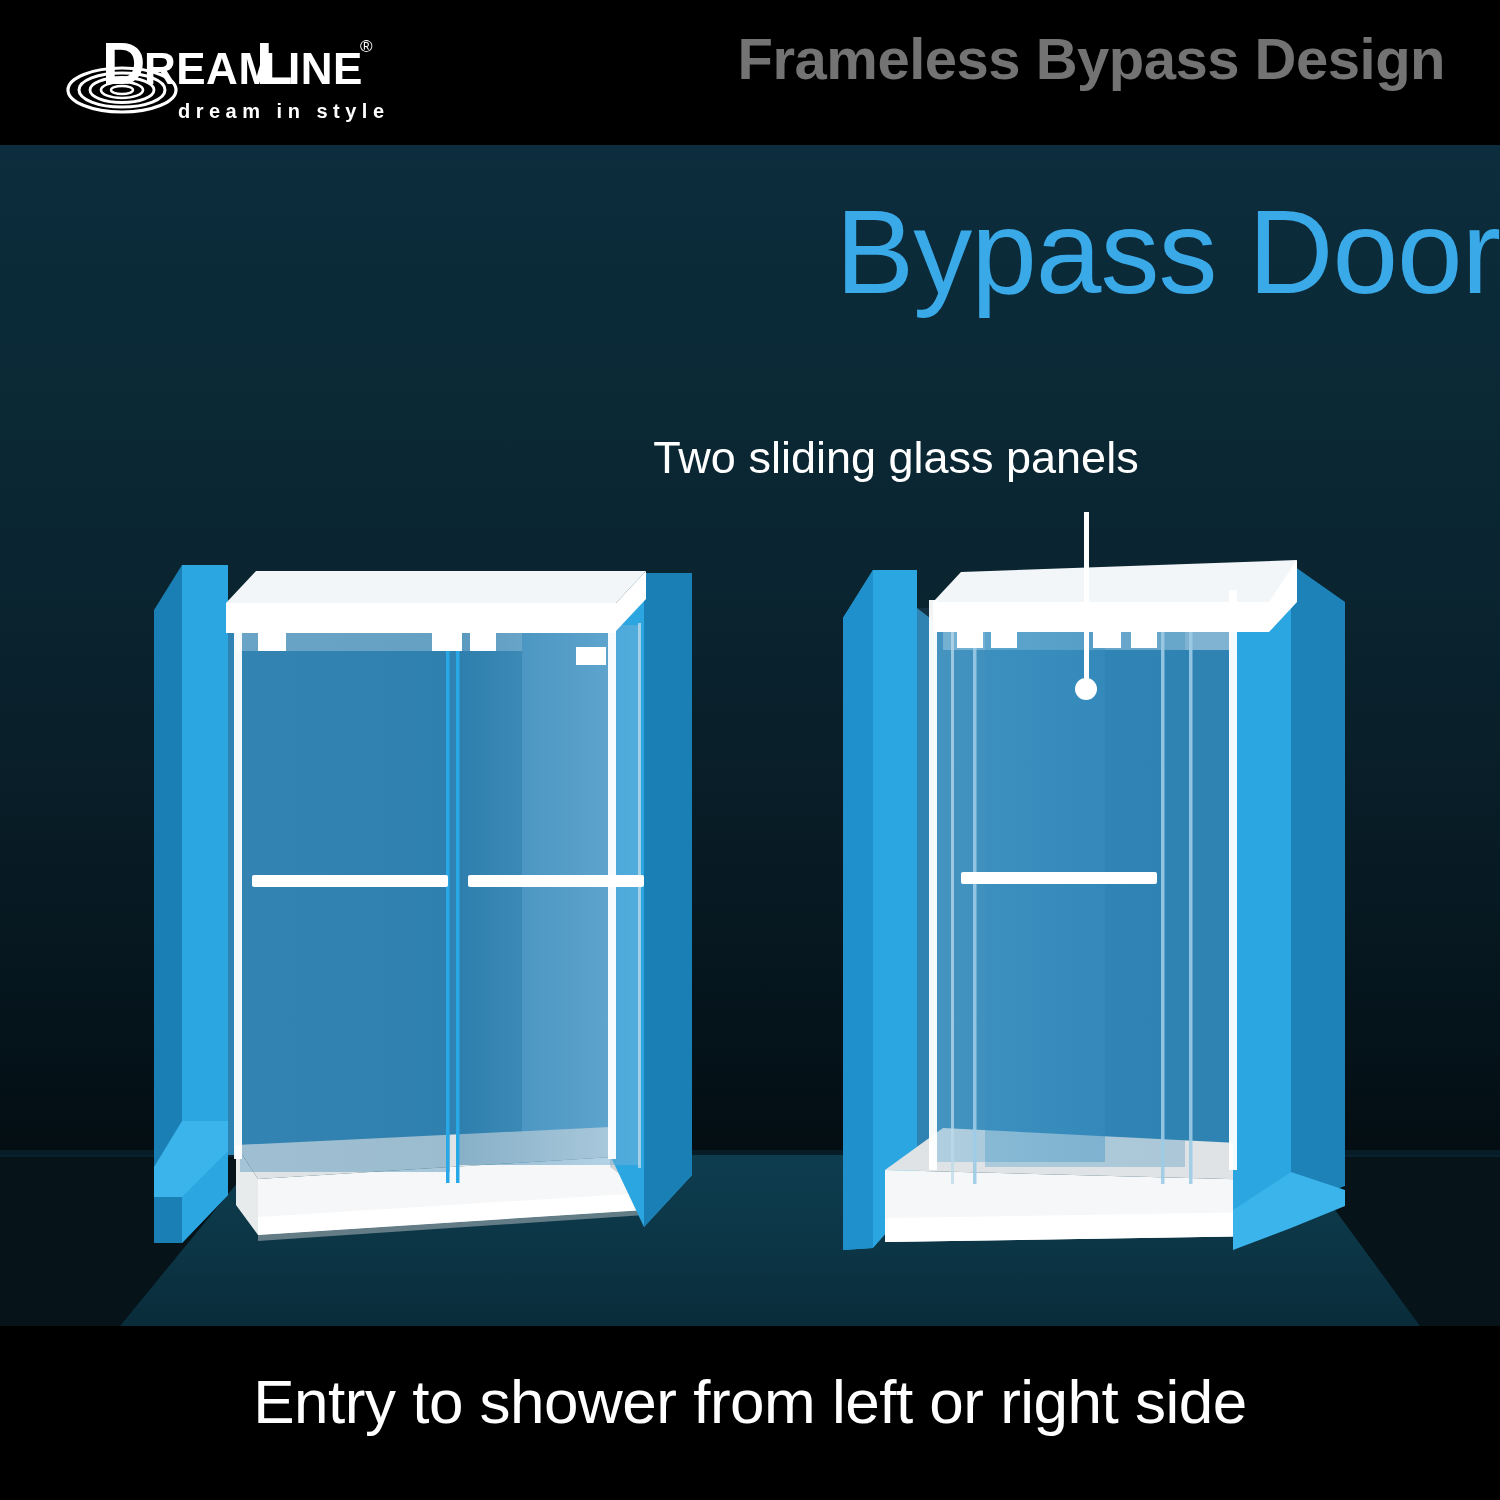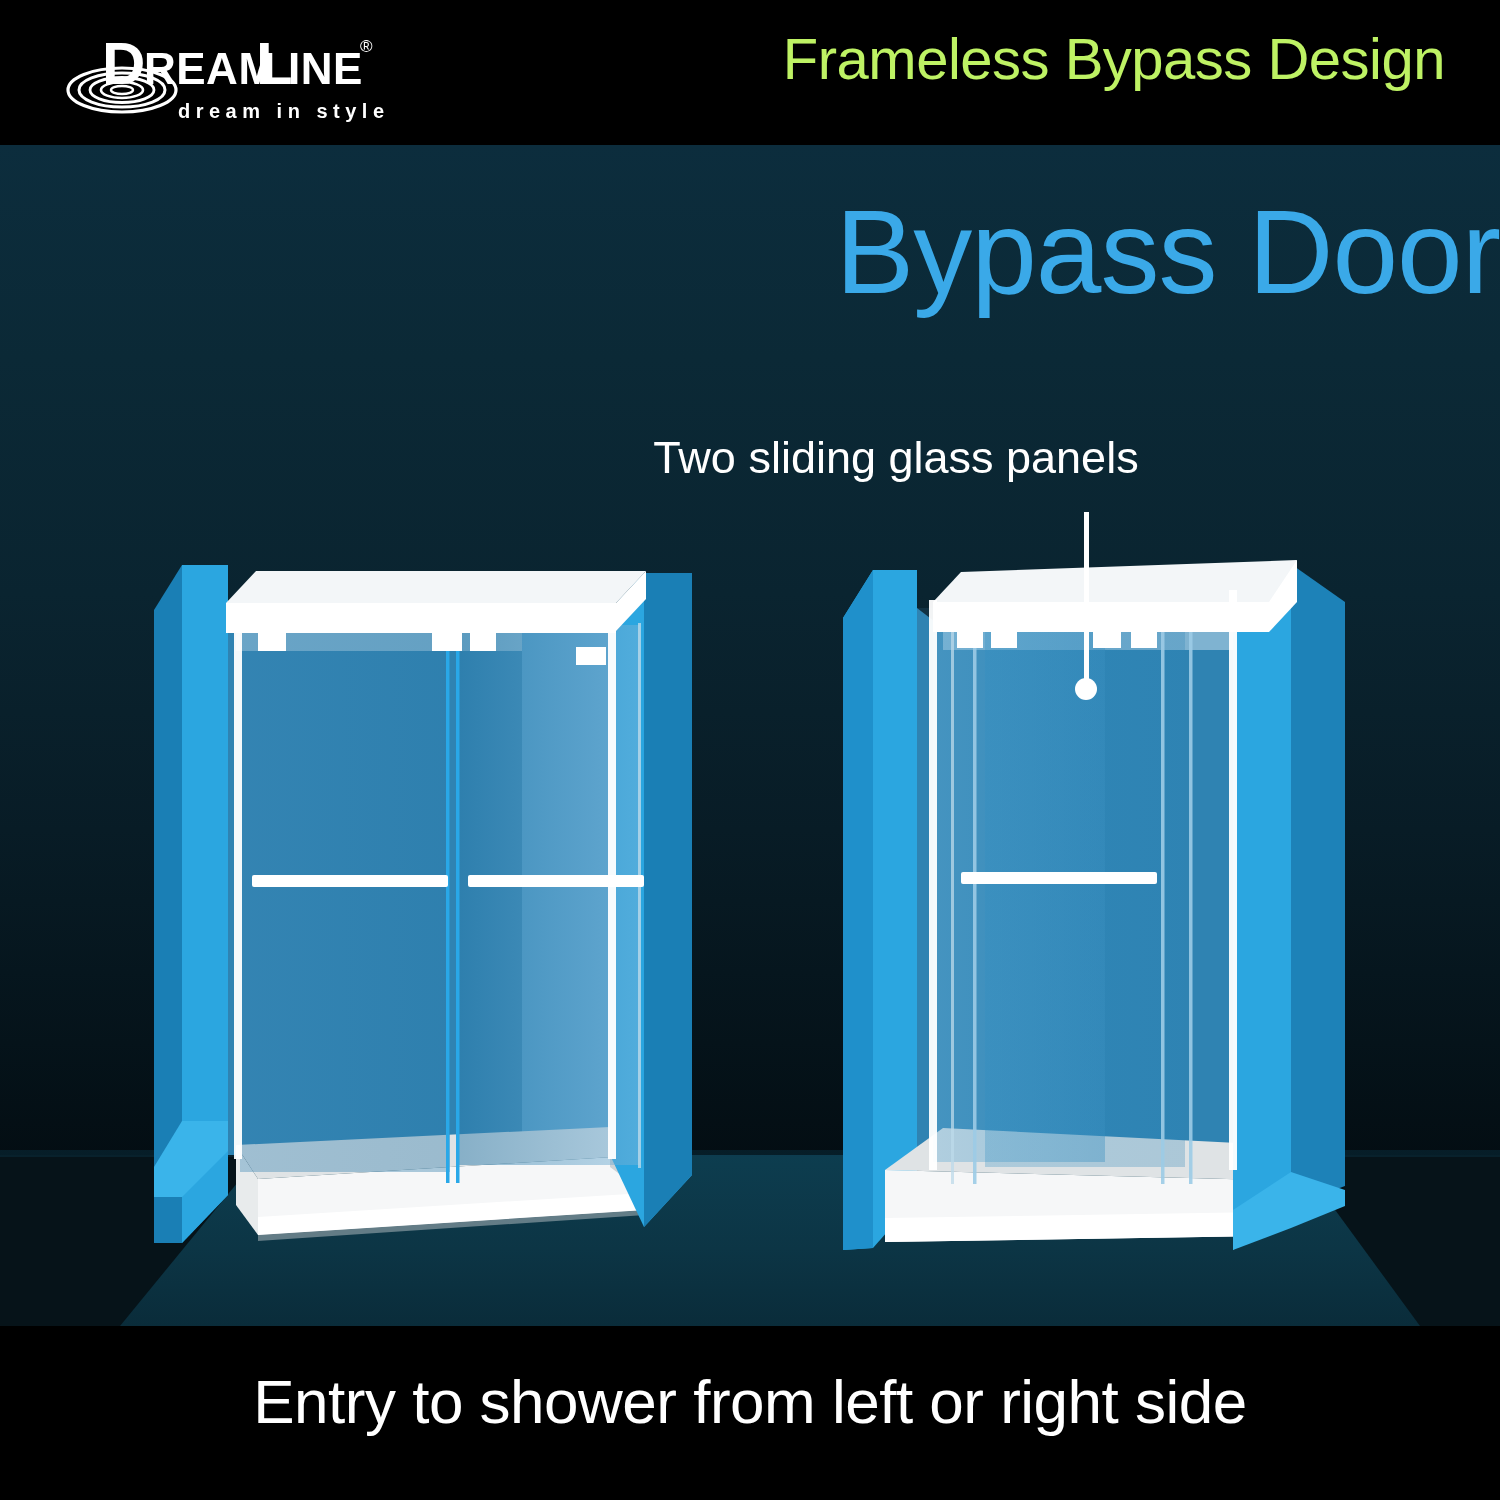--- a/index.html
+++ b/index.html
@@ -18,21 +18,21 @@
   .header-bar {
     position:absolute; left:0; top:0; width:1500px; height:145px;
     background:#000; z-index:40;
   }
   .logo-wrap {
     position:absolute; left:60px; top:18px; width:420px; height:110px;
   }
   .logo-svg { display:block; width:420px; height:110px; }
   .header-tagline {
     position:absolute; right:55px; top:30px;
-    color:#bef264; font-size:58px; font-weight:normal;
+    color:#737373; font-size:58px; font-weight:bold;
     letter-spacing:-0.5px; line-height:1;
     white-space:nowrap;
   }
 
   
   .scene {
     position:absolute; left:0; top:145px; width:1500px; height:1181px;
     background:linear-gradient(180deg,
       #0c2d3d 0%,
       #0b2936 18%,

